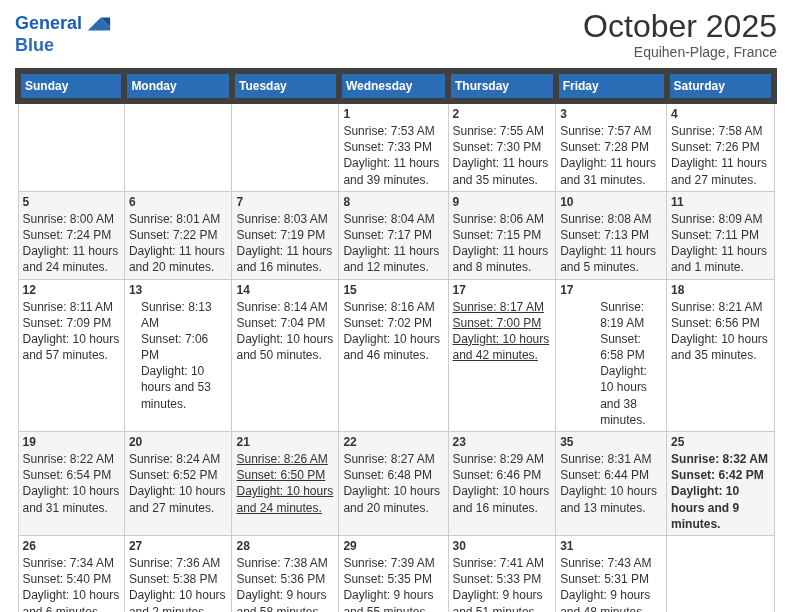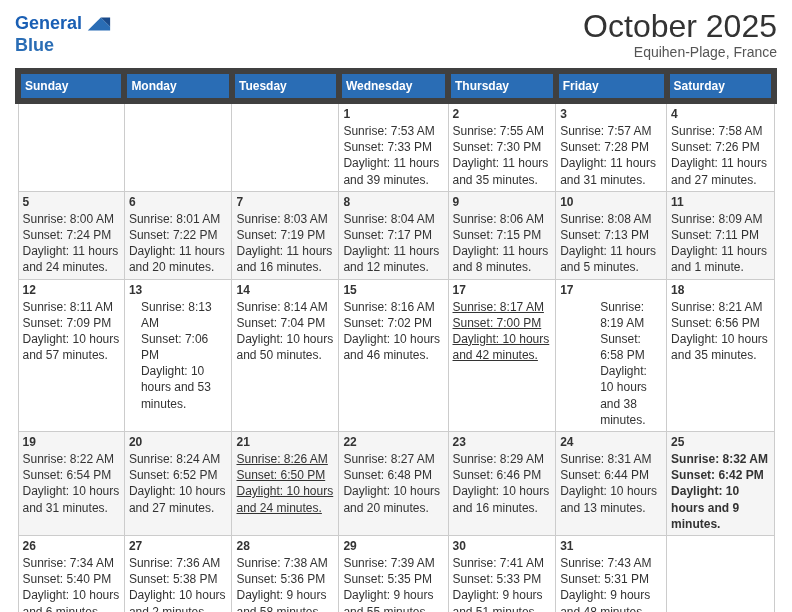--- a/index.html
+++ b/index.html
@@ -279,21 +279,21 @@
 Sunset: 6:48 PM
 Daylight: 10 hours and 20 minutes.</div>
           </td>
           <td>
             <div class="day-number">23</div>
             <div class="day-info" style="white-space: pre-line;">Sunrise: 8:29 AM
 Sunset: 6:46 PM
 Daylight: 10 hours and 16 minutes.</div>
           </td>
           <td>
-            <div class="day-number">24</div>
+            <div class="day-number">35</div>
             <div class="day-info" style="white-space: pre-line;">Sunrise: 8:31 AM
 Sunset: 6:44 PM
 Daylight: 10 hours and 13 minutes.</div>
           </td>
           <td>
             <div class="day-number">25</div>
             <div class="day-info" style="white-space: pre-line; font-weight: bold;">Sunrise: 8:32 AM
 Sunset: 6:42 PM
 Daylight: 10 hours and 9 minutes.</div>
           </td>

